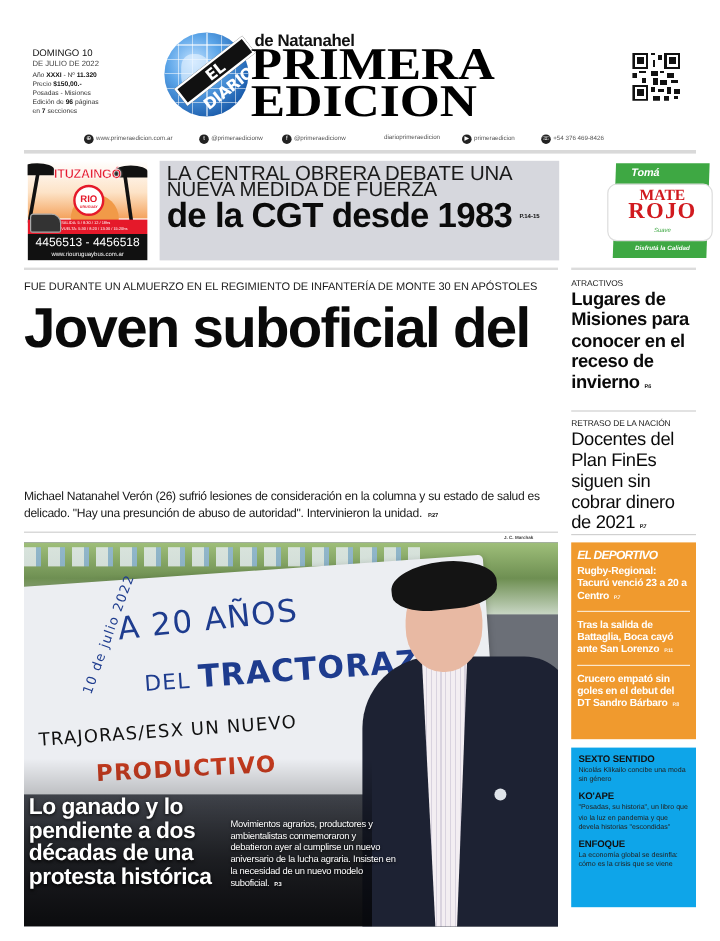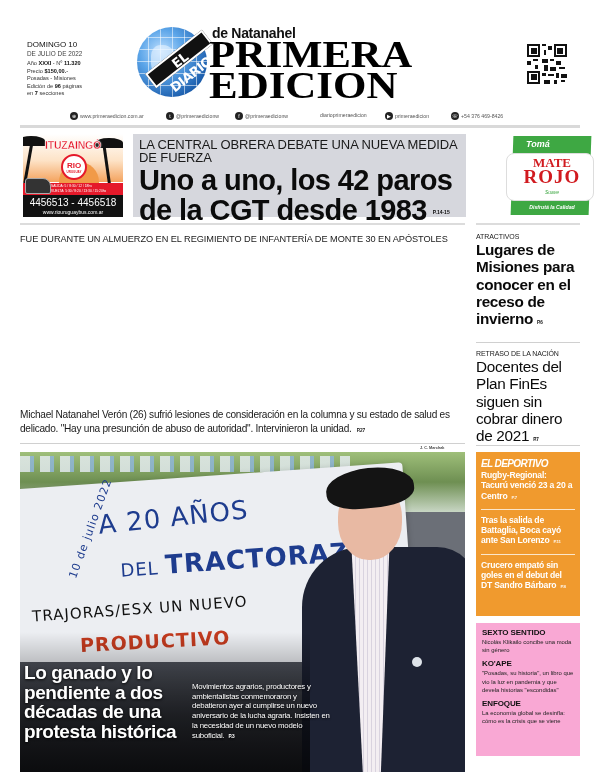--- a/index.html
+++ b/index.html
@@ -52,21 +52,21 @@
   .ad-rio .badge { position: absolute; left: 38px; top: 20px; width: 26px; height: 26px; border-radius: 50%; background: #fff; border: 2px solid #e5192a;
     font-size: 8px; font-weight: bold; color: #e5192a; text-align: center; line-height: 19px; }
   .ad-rio .badge small { position: absolute; left: 0; right: 0; top: 14px; font-size: 3px; line-height: 4px; color: #e5192a; }
   .ad-rio .redband { position: absolute; left: 0; top: 49px; width: 100%; height: 12px; background: #e5192a; color: #fff; font-size: 3.3px; line-height: 5px; padding: 1px 0 0 28px; }
   .ad-rio .bus { position: absolute; left: 2px; top: 44px; width: 26px; height: 16px; background: #333; border-radius: 3px 8px 2px 2px; border: 1px solid #aaa; }
   .ad-rio .blackband { position: absolute; left: 0; top: 61px; width: 100%; height: 22px; background: #111; color: #fff; text-align: center; }
   .ad-rio .phone { font-size: 10px; font-weight: normal; line-height: 12px; padding-top: 2px; }
   .ad-rio .web { font-size: 5px; line-height: 6px; }
 
   .top-story { position: absolute; left: 133px; top: 134px; width: 333px; height: 83px; background: #d6d7dd; padding: 4px 5px 0 6px; }
-  .top-story .kicker { font-size: 13px; color: #1a1a1a; line-height: 13px; letter-spacing: -0.1px; }
+  .top-story .kicker { font-size: 17px; color: #1a1a1a; line-height: 13px; letter-spacing: -0.1px; }
   .top-story .headline { font-size: 29px; font-weight: bold; line-height: 30px; color: #0b0b0b; letter-spacing: -0.6px; margin-top: 1px; }
   .top-story .page { font-size: 5px; font-weight: bold; margin-left: 6px; letter-spacing: 0; vertical-align: middle; }
 
   .ad-mate { position: absolute; left: 502px; top: 134px; width: 100px; height: 83px; background: #fff; }
   .ad-mate .green { position: absolute; left: 10px; top: 2px; width: 78px; height: 79px; background: #3ea843; transform: skewX(-2deg); }
   .ad-mate .banner { position: absolute; left: 4px; top: 19px; width: 88px; height: 48px; background: #fff; border-radius: 8px; border: 1px solid #ddd; }
   .ad-mate .toma { position: absolute; left: 24px; top: 5px; font-size: 9px; font-style: italic; font-weight: bold; color: #fff; }
   .ad-mate .mate { position: absolute; left: 0; width: 100%; top: 22px; text-align: center; font-family: "Liberation Serif", serif; font-weight: bold; font-size: 13px; color: #d11a1f; line-height: 13px; }
   .ad-mate .rojo { position: absolute; left: 0; width: 100%; top: 33px; text-align: center; font-family: "Liberation Serif", serif; font-weight: bold; font-size: 19px; color: #d11a1f; line-height: 19px; letter-spacing: 1px; }
   .ad-mate .suave { position: absolute; left: 0; width: 100%; top: 55px; text-align: center; font-size: 5px; font-style: italic; color: #3ea843; }
@@ -122,21 +122,21 @@
   .side1 { top: 232px; }
   .side2 { top: 349px; }
   .side-rule { position: absolute; left: 476px; width: 104px; height: 1px; background: #d0d0d0; }
 
   .deportivo { position: absolute; left: 476px; top: 452px; width: 104px; height: 164px; background: #f09a2e; padding: 5px 5px 0 5px; color: #fff; }
   .deportivo .sect { font-size: 10px; font-weight: bold; font-style: italic; letter-spacing: -0.6px; line-height: 13px; }
   .deportivo .item { font-size: 8.6px; font-weight: bold; line-height: 10.3px; letter-spacing: -0.2px; }
   .deportivo .item .page { font-size: 4.4px; margin-left: 4px; opacity: .9; }
   .deportivo .sep { height: 1px; background: rgba(255,255,255,.75); margin: 6px 0 5px 0; }
 
-  .misc { position: absolute; left: 476px; top: 623px; width: 104px; height: 133px; background: #f9a8d4; padding: 5px 6px 0 6px; }
+  .misc { position: absolute; left: 476px; top: 623px; width: 104px; height: 133px; background: #0ea5e9; padding: 5px 6px 0 6px; }
   .misc .t { font-size: 8px; font-weight: bold; color: #111; line-height: 10px; letter-spacing: -0.1px; }
   .misc .d { font-size: 5.9px; color: #222; line-height: 8.2px; margin-bottom: 5px; }
 </style>
 </head>
 <body>
 
 <header class="masthead">
   <div class="dateblock">
     <div class="day">DOMINGO 10</div>
     <div class="date">DE JULIO DE 2022</div>
@@ -256,41 +256,41 @@
   <div class="bus"></div>
   <div class="blackband">
     <div class="phone">4456513 - 4456518</div>
     <div class="web">www.riouruguaybus.com.ar</div>
   </div>
 </aside>
 
 <article class="top-story">
   <div class="kicker">LA CENTRAL OBRERA DEBATE UNA NUEVA MEDIDA DE FUERZA</div>
   <div class="headline">
-    <div>Uno a uno, los 42 paros</div>
     <div><span>de la CGT desde 1983</span><span class="page">P.14-15</span></div>
   </div>
 </article>
 
 <aside class="ad-mate">
   <div class="green"></div>
   <div class="toma">Tomá</div>
   <div class="banner"></div>
   <div class="mate">MATE</div>
   <div class="rojo">ROJO</div>
   <div class="suave">Suave</div>
   <div class="disfruta">Disfrutá la Calidad</div>
 </aside>
 
 <div class="rule-mid"></div>
 <div class="rule-mid2"></div>
 
 <article class="main">
   <div class="kicker">FUE DURANTE UN ALMUERZO EN EL REGIMIENTO DE INFANTERÍA DE MONTE 30 EN APÓSTOLES</div>
   <h1 class="headline">
+    <div>Joven suboficial del</div>
   </h1>
   <p class="lede"><span>Michael Natanahel Verón (26) sufrió lesiones de consideración en la columna y su estado de salud es delicado. "Hay una presunción de abuso de autoridad". Intervinieron la unidad.</span><span class="page">P.27</span></p>
 </article>
 <div class="rule-lede"></div>
 <div class="credit">J. C. Marchak</div>
 
 <article class="photo">
   <div class="trees"></div>
   <div class="bunting"></div>
   <div class="banner"></div>

